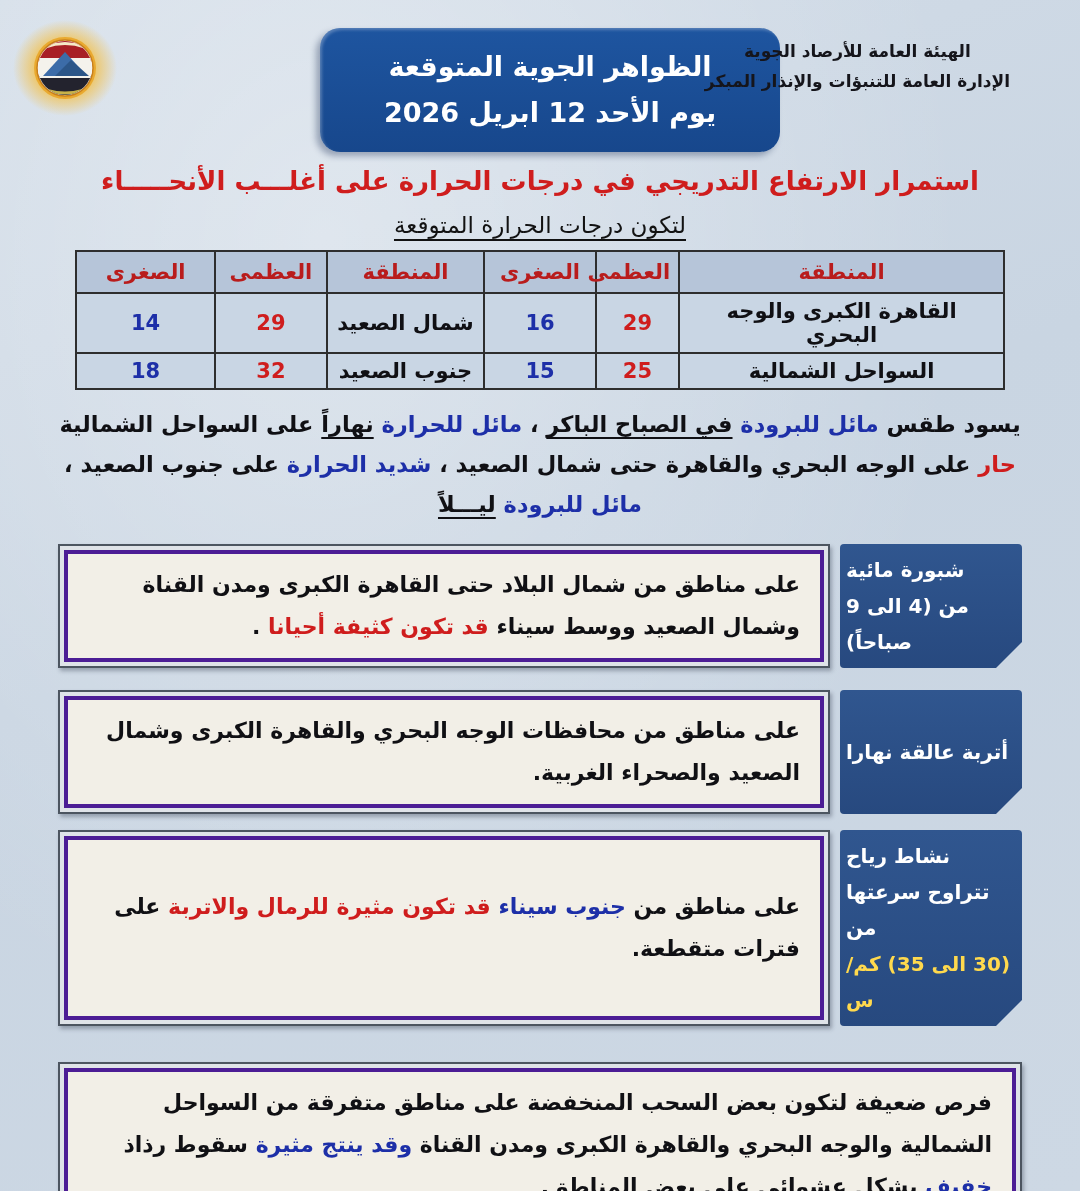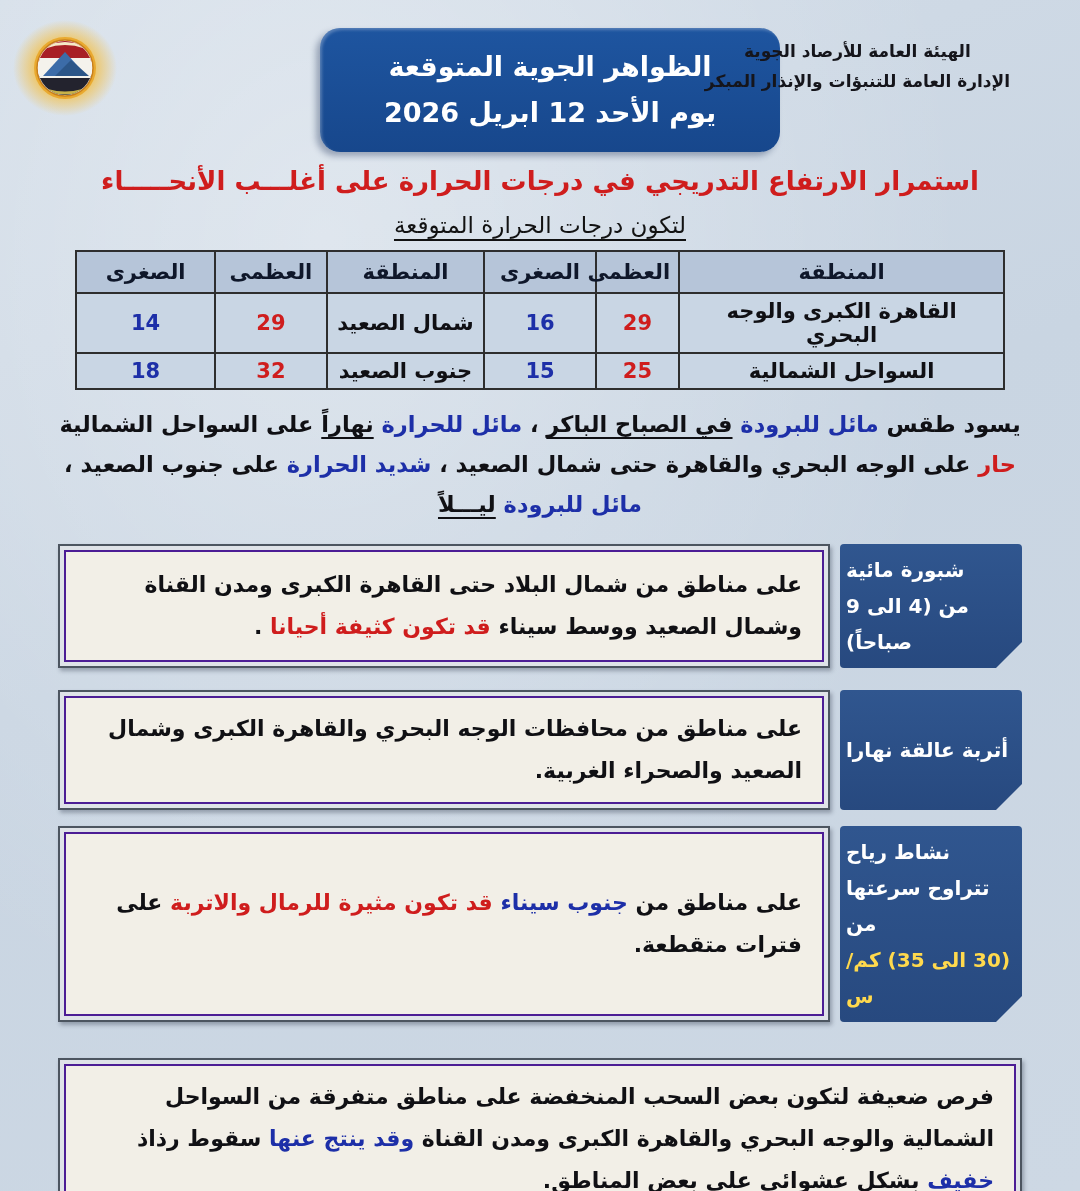--- a/index.html
+++ b/index.html
@@ -37,21 +37,21 @@
   
   table.temps {
     width: 930px; margin: 12px auto 0 auto;
     border-collapse: collapse; table-layout: fixed;
     font-weight: bold; font-size: 21px;
   }
   table.temps th, table.temps td {
     border: 2px solid #2e2e2e;
     padding: 5px 8px; text-align: center; vertical-align: middle;
   }
-  table.temps th { background:#b6c5d9; height:42px; color:#0f172a; font-size:21px; }
+  table.temps th { background:#b6c5d9; height:42px; color:#b91c1c; font-size:21px; }
   table.temps td { background:#c9d6e4; height:22px; }
   .c-region1 { width:35%; } .c-max1 { width:9%; } .c-min1 { width:12%; }
   .c-region2 { width:17%; } .c-max2 { width:12%; } .c-min2 { width:15%; }
   .red  { color:#cf1d1d; }
   .navy { color:#1d2fa8; }
   .blk  { color:#101014; }
   .u { text-decoration: underline; text-underline-offset:5px; }
 
   
   .summary { margin-top:14px; text-align:center; font-weight:bold; font-size:22.5px; line-height:40px; color:#101014; }
@@ -71,21 +71,21 @@
   .label-box .yellow { color:#ffd94d; }
   .content-outer {
     flex: 1 1 auto;
     border: 2px solid #4c5560;
     background: #dfe3e8;
     padding: 4px;
     box-shadow: 2px 3px 4px rgba(40,50,70,.35);
   }
   .content-inner {
     height: 100%;
-    border: 2px solid #4c1d95;
+    border: 4px solid #4c1d95;
     background: #f2efe7;
     padding: 10px 20px;
     display:flex; flex-direction:column; justify-content:center;
     font-weight:bold; font-size:22px; line-height:42px; color:#101014;
     text-align: right;
   }
   .h1box { min-height:110px; } .h2box { min-height:102px; } .h3box { min-height:118px; } .h4box { min-height:138px; }
 
   .sec4 { margin:36px 58px 0 58px; }
   .sec4 .content-inner { text-align:right; }
@@ -238,21 +238,21 @@
         </div>
       </div>
     </div>
   </div>
 
   <div class="section sec4">
     <div class="content-outer h4box" style="width:100%">
       <div class="content-inner">
         <div>
           <span class="blk">فرص ضعيفة لتكون بعض السحب المنخفضة على مناطق متفرقة من السواحل الشمالية والوجه البحري والقاهرة الكبرى ومدن القناة </span>
-          <span class="navy">وقد ينتج عنها </span>
+          <span class="navy">وقد ينتج مثيرة </span>
           <span class="blk">سقوط رذاذ </span>
           <span class="navy">خفيف </span>
           <span class="blk">بشكل عشوائي على بعض المناطق.</span>
         </div>
       </div>
     </div>
   </div>
 
 </div>
 

